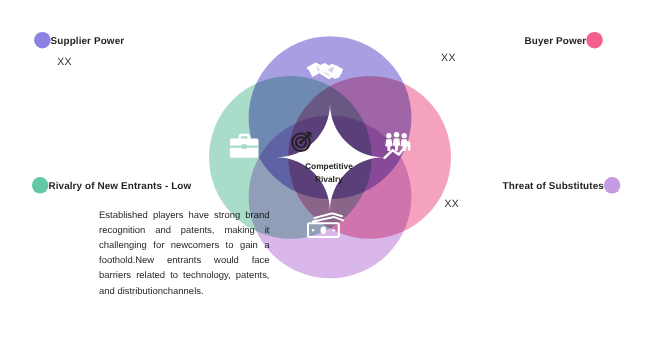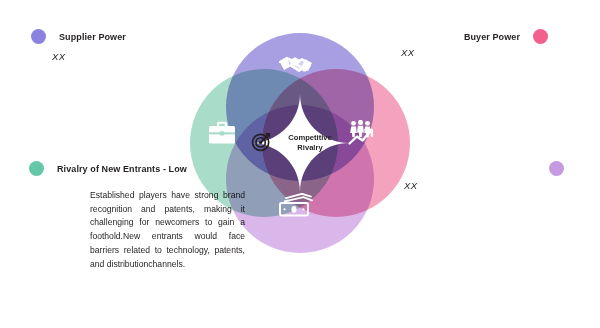--- a/index.html
+++ b/index.html
@@ -14,21 +14,21 @@
     overflow: hidden;
     font-family: "Liberation Sans", sans-serif;
     color: #231f20;
   }
 
   
   .legend {
     position: absolute;
     display: flex;
     align-items: center;
-    gap: 13px;
+    gap: 0;
   }
   .legend-dot {
     width: 15px;
     height: 15px;
     border-radius: 50%;
     flex: 0 0 auto;
   }
   .legend-label {
     font-size: 9px;
     font-weight: bold;
@@ -41,21 +41,20 @@
   #legend-buyer    { right: 52px; top: 29px; flex-direction: row-reverse; text-align: right; }
   #legend-entrants { left: 29px; top: 161px; }
   #legend-subs     { right: 36px; top: 161px; flex-direction: row-reverse; }
 
   
   .xx-value {
     position: absolute;
     font-size: 9.5px;
     color: #231f20;
     letter-spacing: 0.4px;
-    font-style: italic;
   }
   #xx-supplier { left: 52px;  top: 51px; }
   #xx-buyer    { left: 401px; top: 47px; }
   #xx-subs     { left: 404px; top: 180px; }
 
   
   #entrants-desc {
     position: absolute;
     left: 48px;
     top: 180px;
@@ -104,27 +103,28 @@
     left: 61px;
     top: 61px;
     width: 98px;
     height: 98px;
     z-index: 4;
   }
   #center-lens svg { display: block; }
 
   #center-content {
     position: absolute;
-    left: 59px;
+    left: 74px;
     top: 61px;
     width: 98px;
     height: 98px;
     z-index: 5;
     display: flex;
-    align-items: center;
+    flex-direction: column;
+    align-items: flex-start;
     justify-content: center;
     gap: 3px;
     pointer-events: none;
   }
   #center-title {
     font-size: 7.6px;
     font-weight: bold;
     line-height: 1.35;
     text-align: center;
     color: #231f20;
@@ -147,20 +147,21 @@
 <div class="xx-value" id="xx-buyer">XX</div>
 
 <div class="legend" id="legend-entrants">
   <span class="legend-dot" style="background:#64c7a8"></span>
   <span class="legend-label">Rivalry of New Entrants - Low</span>
 </div>
 <p id="entrants-desc">Established players have strong brand recognition and patents, making it challenging for newcomers to gain a foothold.New entrants would face barriers related to technology, patents, and distributionchannels.</p>
 
 <div class="legend" id="legend-subs">
   <span class="legend-dot" style="background:#c49be0"></span>
+  <span class="legend-label">Threat of Substitutes</span>
 </div>
 <div class="xx-value" id="xx-subs">XX</div>
 
 <div id="venn">
 
   <div class="venn-circle" id="circle-top" style="background:#a79fe2"></div>
   <div class="venn-circle" id="circle-left" style="background:#a9ddc9"></div>
   <div class="venn-circle" id="circle-right" style="background:#f4a2bd"></div>
   <div class="venn-circle" id="circle-bottom" style="background:#d9b7ea"></div>
 

